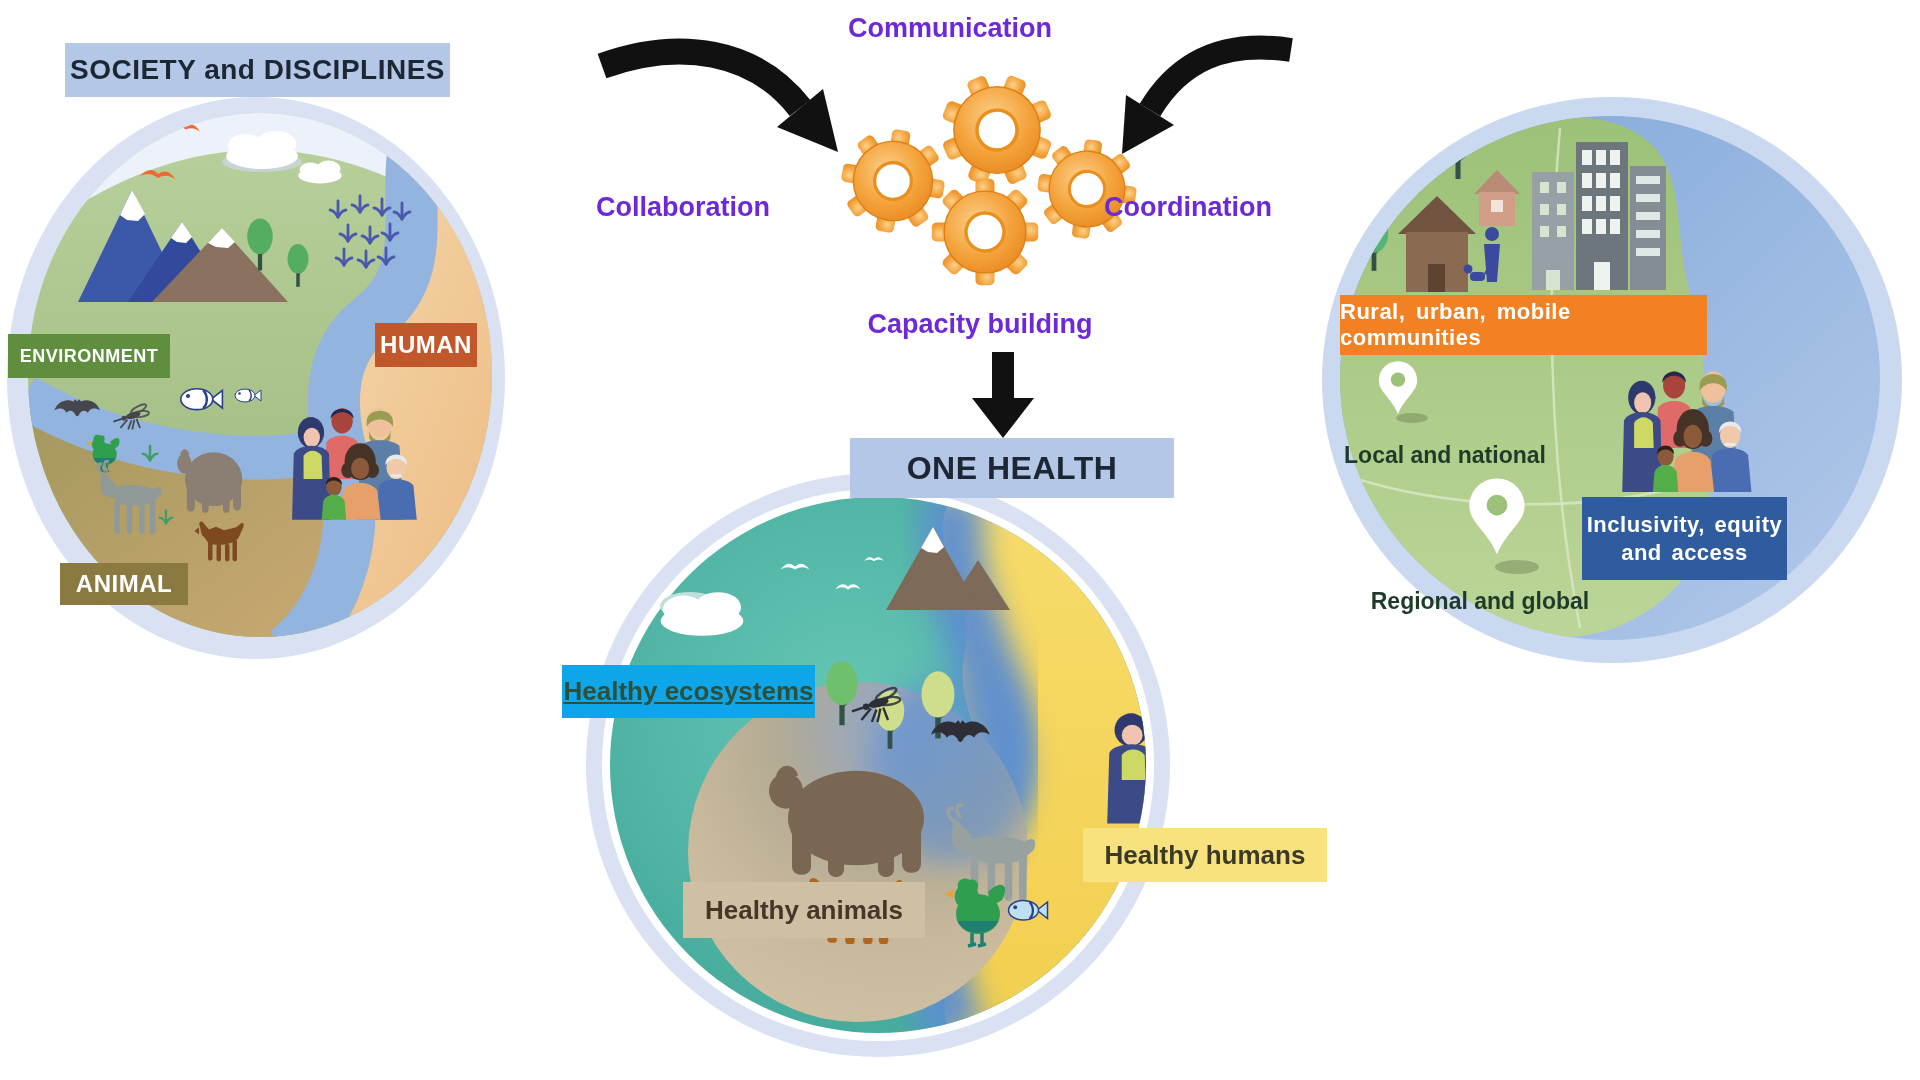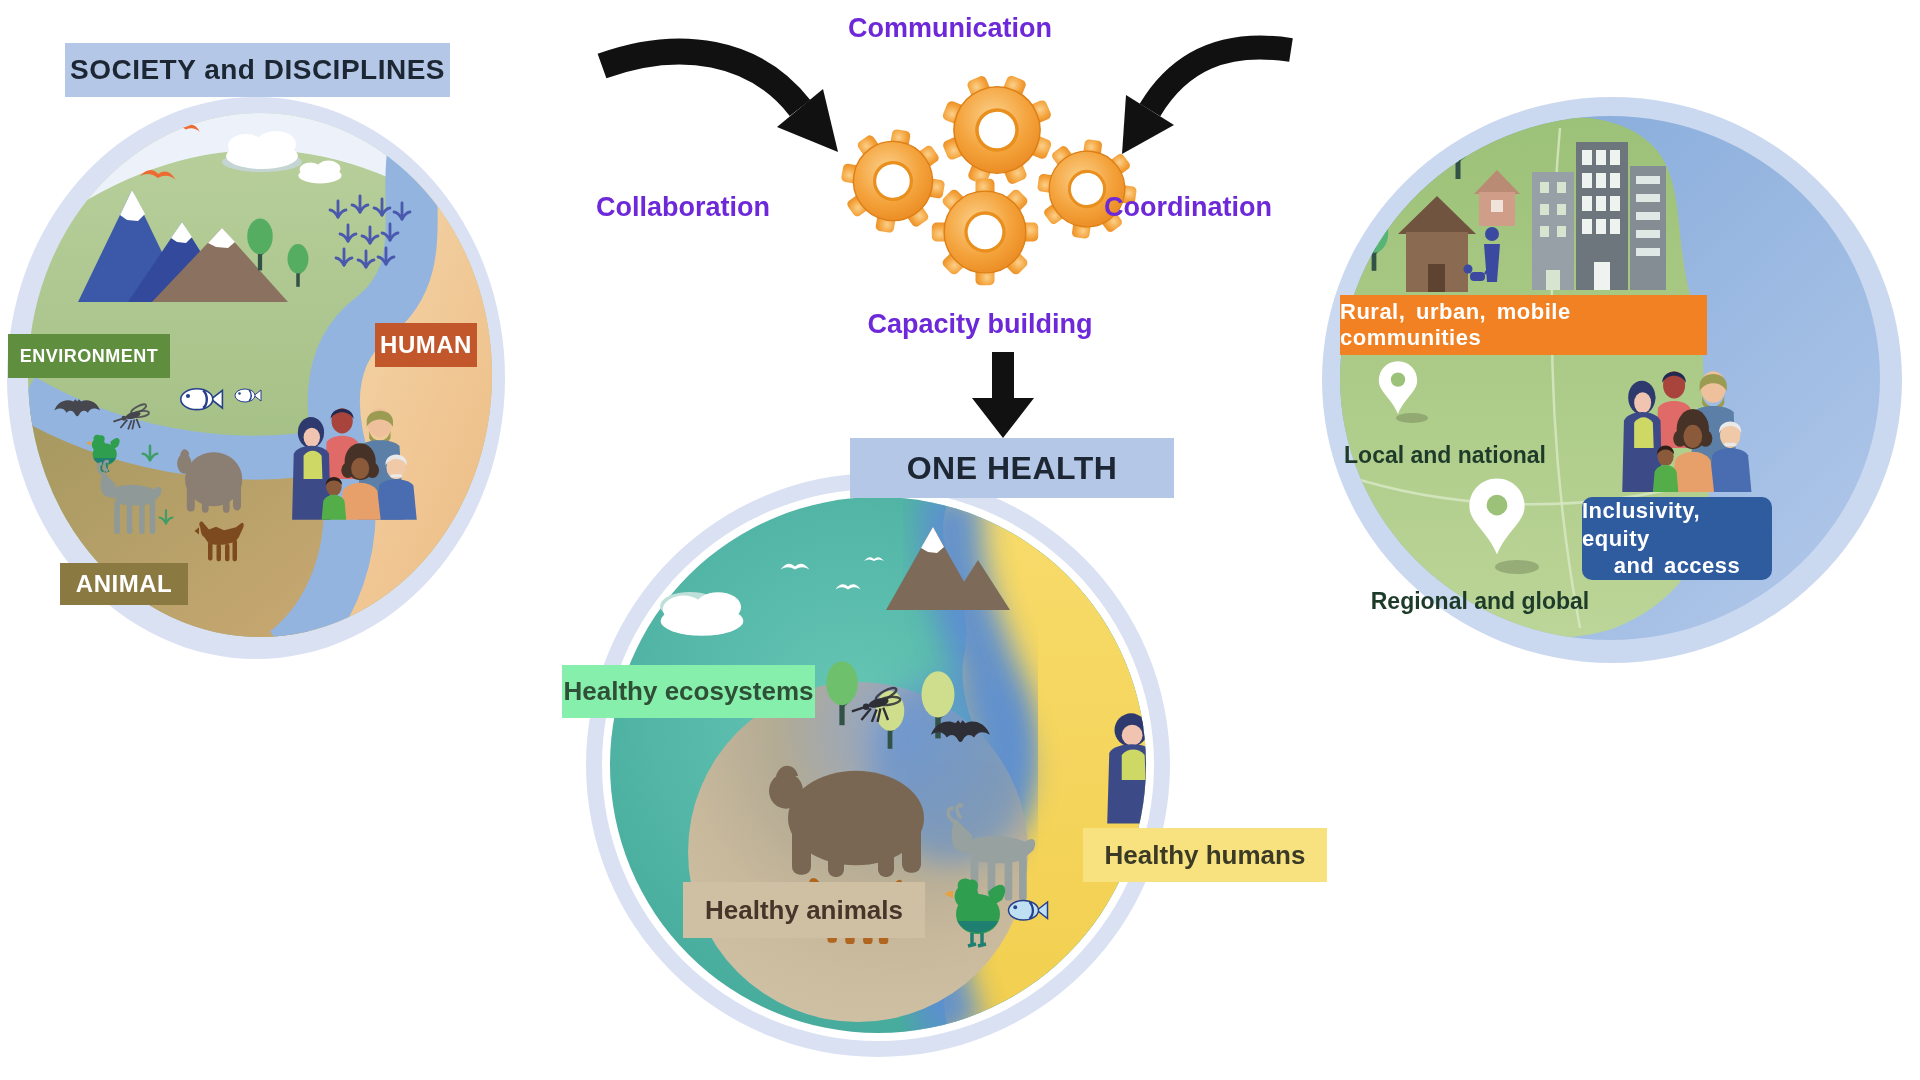--- a/index.html
+++ b/index.html
@@ -412,24 +412,24 @@
 <div class="tag" style="left:375px;top:303px;width:102px;height:44px;background:#c2572b;font-size:24px;margin-top:20px;">HUMAN</div>
 
 <div class="tag" style="left:60px;top:563px;width:128px;height:42px;background:#8b7942;font-size:24px;">ANIMAL</div>
 
 <div class="tag" style="left:1340px;top:295px;width:367px;height:60px;background:#f28123;font-size:22px;word-spacing:4px;">Rural, urban, mobile communities</div>
 
 <div class="plain" style="left:1330px;top:440px;width:230px;height:30px;font-size:23px;color:#1e3b2a;">Local and national</div>
 
 <div class="plain" style="left:1355px;top:586px;width:250px;height:30px;font-size:23px;color:#1e3b2a;">Regional and global</div>
 
-<div class="tag stack" style="left:1582px;top:497px;width:190px;height:83px;background:#2f5c9e;font-size:22px;word-spacing:3px;border-radius:10px;">
+<div class="tag stack" style="left:1582px;top:497px;width:205px;height:83px;background:#2f5c9e;font-size:22px;word-spacing:3px;">
   <div>Inclusivity, equity</div>
   <div>and access</div>
 </div>
 
-<div class="softbox" style="left:562px;top:665px;width:253px;height:53px;background:#86efac;color:#2f4f36;font-size:26px;">Healthy ecosystems</div>
+<div class="softbox" style="left:562px;top:665px;width:253px;height:53px;background:#0ea5e9;color:#2f4f36;font-size:26px;text-decoration:underline;">Healthy ecosystems</div>
 
 <div class="softbox" style="left:683px;top:882px;width:242px;height:56px;background:#cfc0a4;color:#46362a;font-size:26px;">Healthy animals</div>
 
 <div class="softbox" style="left:1083px;top:828px;width:244px;height:54px;background:#f8e27f;color:#3a3a26;font-size:26px;">Healthy humans</div>
 
 </div>
 
 </body></html>

